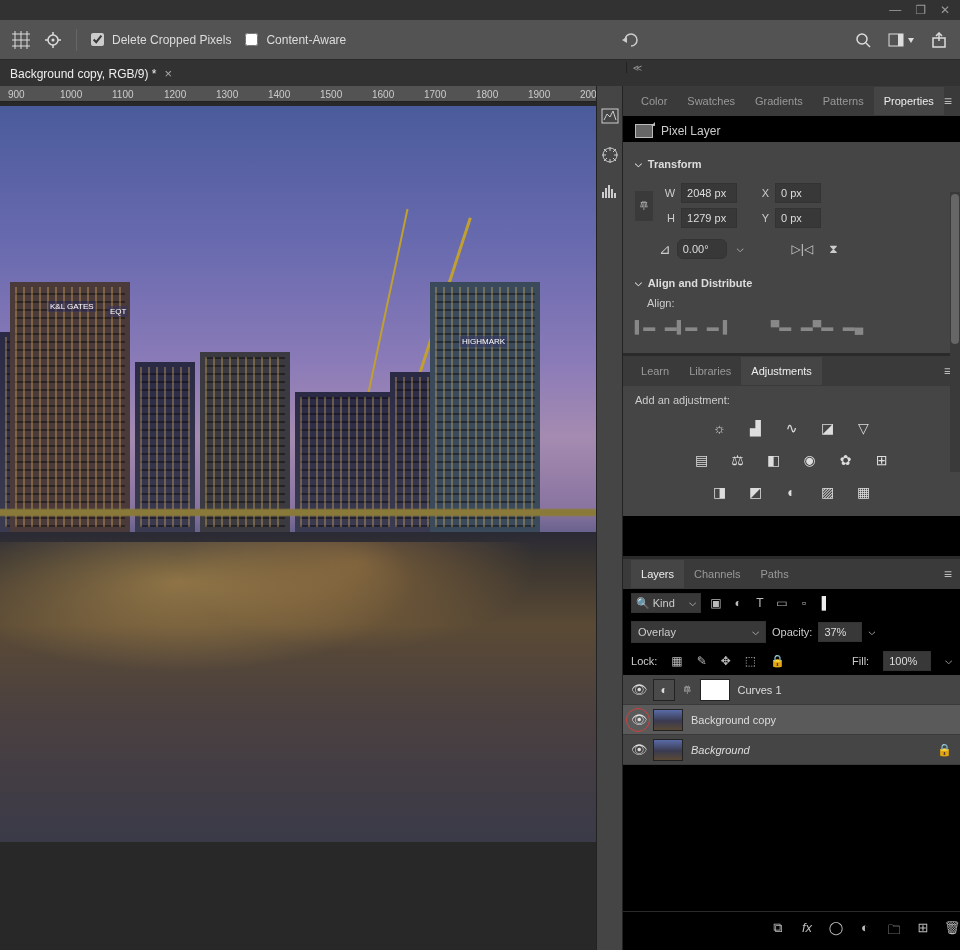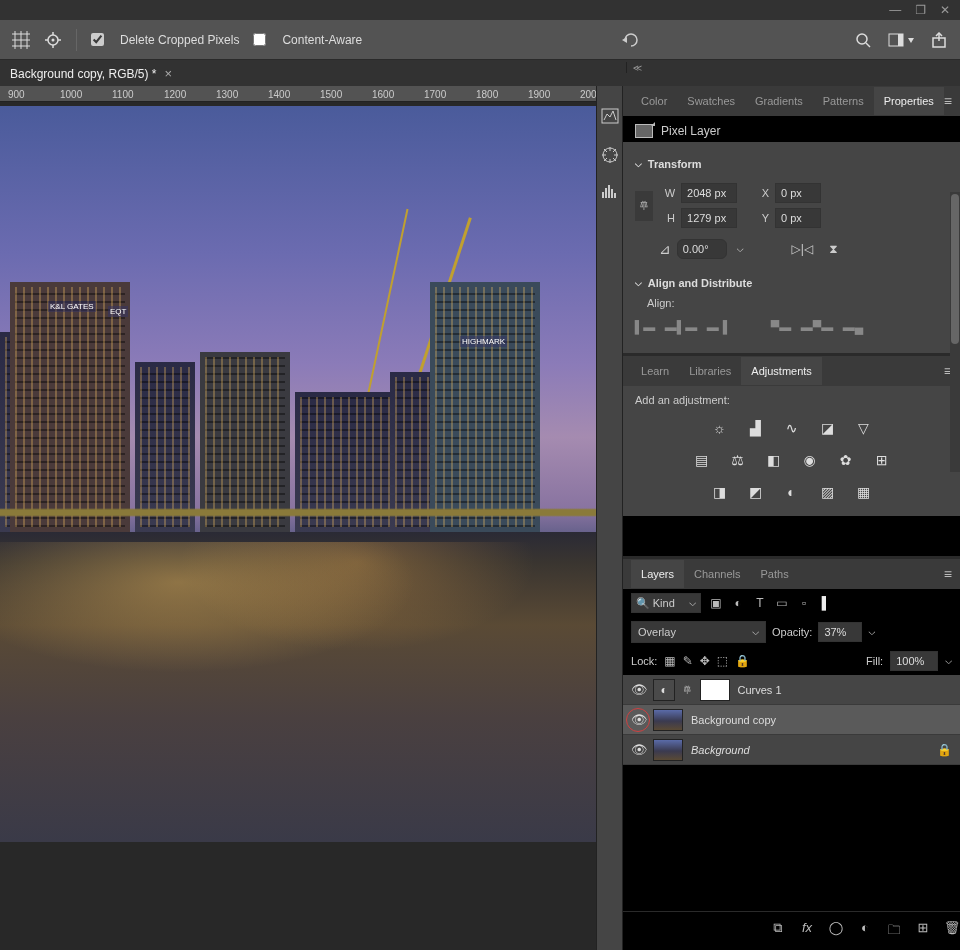--- a/index.html
+++ b/index.html
@@ -1,21 +1,21 @@
 <!DOCTYPE html>
 <html><head>
 <meta charset="utf-8">
 <style>
 *{margin:0;padding:0;box-sizing:border-box;font-family:"Segoe UI",Arial,sans-serif;user-select:none}
 body{width:960px;height:950px;background:#323232;color:#ccc;overflow:hidden;font-size:12px}
 .titlebar{height:20px;background:#323232;display:flex;justify-content:flex-end;align-items:center;padding-right:10px;gap:14px;color:#999}
 .titlebar span{font-size:12px;cursor:default}
 .optionsbar{height:40px;background:#535353;display:flex;align-items:center;padding:0 12px;gap:14px;border-bottom:1px solid #2a2a2a}
 .optionsbar .icon-btn{width:18px;height:18px;display:flex;align-items:center;justify-content:center;color:#ddd}
-.checkwrap{display:flex;align-items:center;gap:16px;color:#ddd;font-size:12px}
+.checkwrap{display:flex;align-items:center;gap:8px;color:#ddd;font-size:12px}
 .checkwrap input{accent-color:#ccc}
 .vdiv{width:1px;height:22px;background:#666}
 .optionsbar .right{margin-left:auto;display:flex;gap:14px;color:#ddd}
 .tabbar{height:26px;background:#323232;display:flex;align-items:end}
 .doctab{background:#323232;color:#eee;font-size:12px;padding:5px 10px;display:flex;align-items:center;gap:8px}
 .doctab .x{color:#aaa;font-size:13px}
 .panels-toggle{position:absolute;left:626px;top:62px;width:22px;height:11px;background:#323232;border-left:1px solid #222;display:flex;align-items:center;justify-content:center;color:#999;font-size:9px}
 .main{display:flex;height:864px}
 .canvas-area{width:620px;background:#282828;position:relative;overflow:hidden}
 .ruler-h{height:16px;background:#535353;display:flex;position:relative;overflow:hidden;border-bottom:1px solid #222}
@@ -58,21 +58,21 @@
 .adj-icons{display:flex;flex-wrap:wrap;gap:14px;padding:6px 10px;justify-content:center}
 .adj-icons .ai{width:22px;height:20px;color:#ddd;display:flex;align-items:center;justify-content:center;font-size:14px}
 .panel-divider{height:3px;background:#2a2a2a}
 .panel-divider-thin{height:1px;background:#2a2a2a}
 .layers-toolbar{display:flex;align-items:center;gap:4px;padding:4px 8px}
 .layers-toolbar .sel{background:#383838;border:1px solid #333;color:#ccc;height:20px;font-size:11px;width:70px;display:flex;align-items:center;justify-content:space-between;padding:0 4px}
 .filter-icns{display:flex;gap:8px;color:#bbb;font-size:12px;margin-left:4px}
 .filter-icns span{width:14px;text-align:center}
 .blend-row{display:flex;align-items:center;gap:6px;padding:4px 8px}
 .blend-row .sel-wide{background:#383838;border:1px solid #333;color:#ccc;height:22px;font-size:11px;width:135px;display:flex;align-items:center;justify-content:space-between;padding:0 6px}
-.lock-row{display:flex;align-items:center;gap:7px;padding:4px 8px;color:#ccc;font-size:11px}
+.lock-row{display:flex;align-items:center;gap:14px;padding:4px 8px;color:#ccc;font-size:11px}
 .lock-row .lic{color:#bbb;font-size:12px}
 .layer-list{background:#454545}
 .layer-row{display:flex;align-items:center;height:30px;padding:0 8px;gap:8px;border-bottom:1px solid #3a3a3a}
 .layer-row.selected{background:#5a5a5a}
 .eye{width:14px;font-size:13px;color:#ddd;position:relative}
 .eye.circled::after{content:"";position:absolute;left:-5px;top:-4px;width:22px;height:22px;border:1.5px solid #d04040;border-radius:50%}
 .thumb{width:30px;height:22px;background:linear-gradient(180deg,#5a6ba8 0%,#3a3a50 55%,#5a4a35 100%);border:1px solid #222;flex-shrink:0}
 .thumb.white{background:#fff}
 .thumb.adj{background:#4a4a4a;display:flex;align-items:center;justify-content:center;width:22px;color:#ddd}
 .layer-name{font-size:11px;color:#ddd;flex:1}
@@ -156,21 +156,21 @@
           <rect x="2" y="6" width="12" height="9" fill="none" stroke="#ddd" stroke-width="1.5"></rect>
           <line x1="8" y1="1" x2="8" y2="9" stroke="#ddd" stroke-width="1.5"></line>
           <polyline points="5,4 8,1 11,4" fill="none" stroke="#ddd" stroke-width="1.5"></polyline>
         </svg>
     </div>
   </div>
 </div>
 
 <div class="tabbar">
   <div class="doctab">
-    <span>Background copy, RGB/5) *</span>
+    <span>Background copy, RGB/9) *</span>
     <span class="x">×</span>
   </div>
 </div>
 <div class="panels-toggle">≪</div>
 
 <div class="main">
 
   <div class="canvas-area">
     <div class="ruler-h">
       <span class="tick" style="left:8px">900</span>

